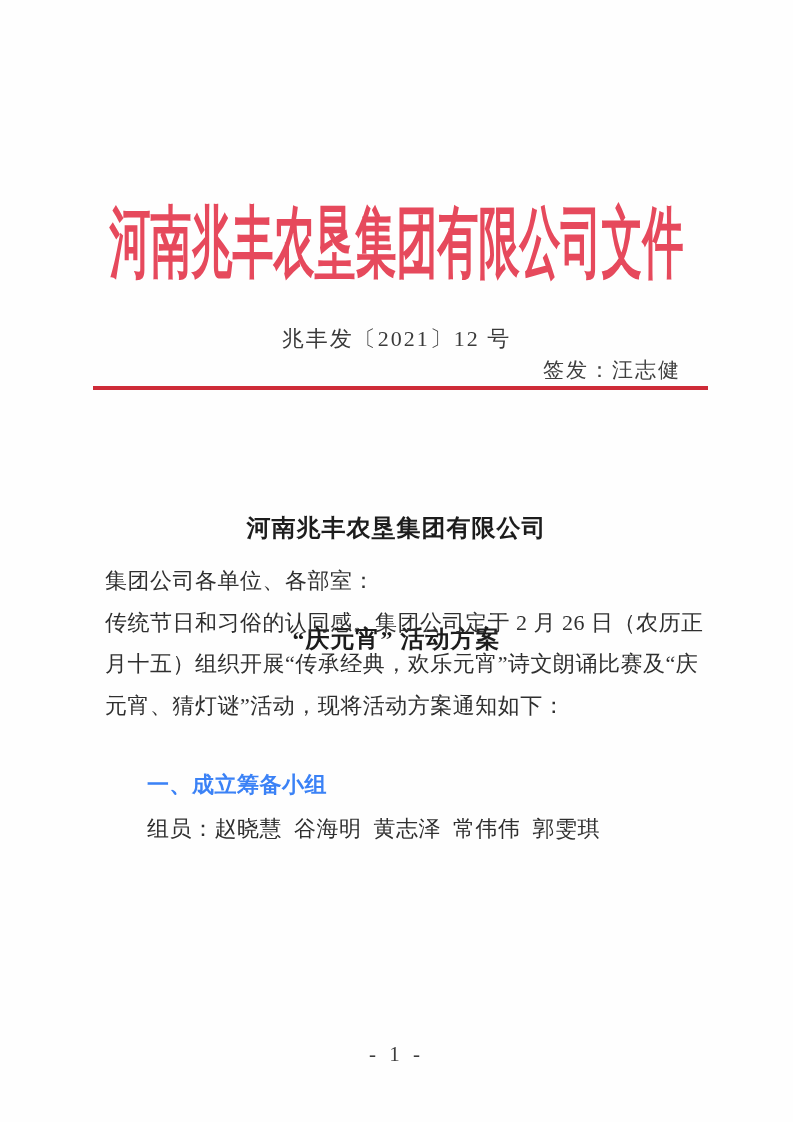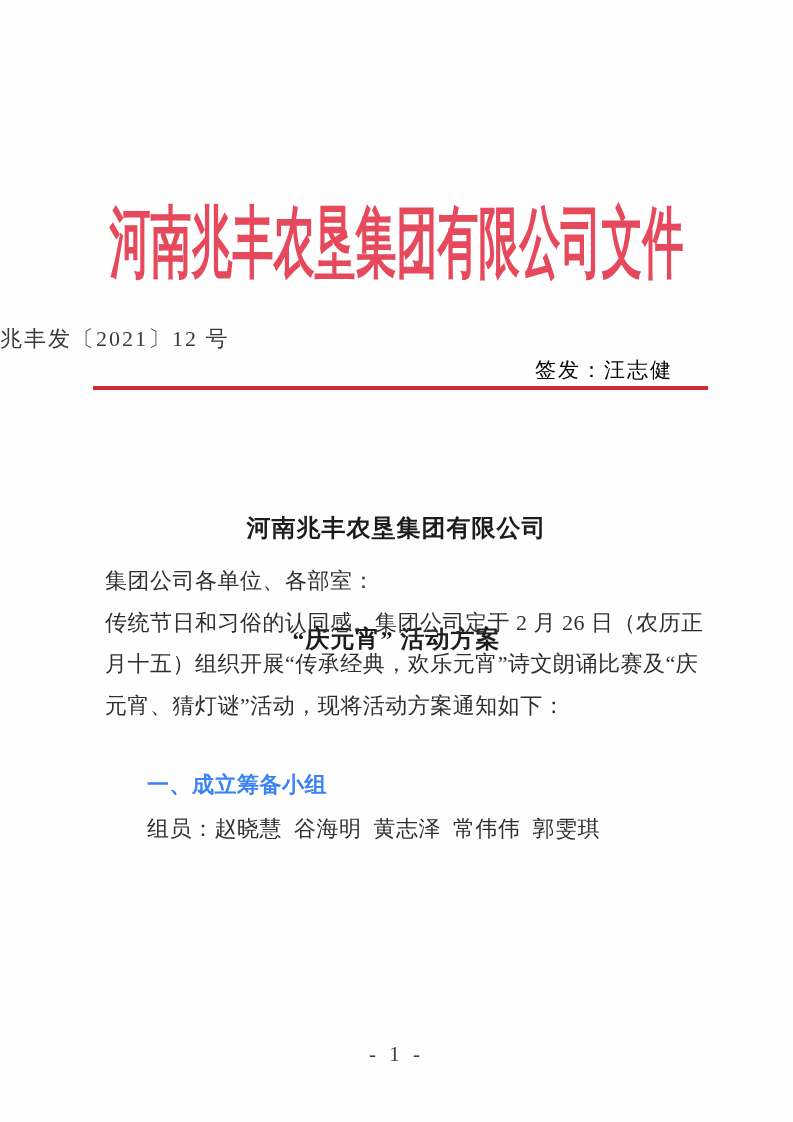--- a/index.html
+++ b/index.html
@@ -34,33 +34,33 @@
     transform-origin: top center;
     white-space: nowrap;
   }
 
   
   .doc-number {
     position: absolute;
     top: 324px;
     left: 0;
     width: 100%;
-    text-align: left;
+    text-align: center;
     font-size: 22px;
     letter-spacing: 2px;
     color: #3a3a3a;
     white-space: pre;
   }
   .issuer {
     position: absolute;
     top: 356px;
-    right: 120px;
+    right: 112px;
     font-size: 21px;
     letter-spacing: 2px;
-    color: #000000;
+    color: #404040;
     white-space: pre;
   }
 
   
   .red-line {
     position: absolute;
     top: 386px;
     left: 93px;
     width: 615px;
     height: 4px;

